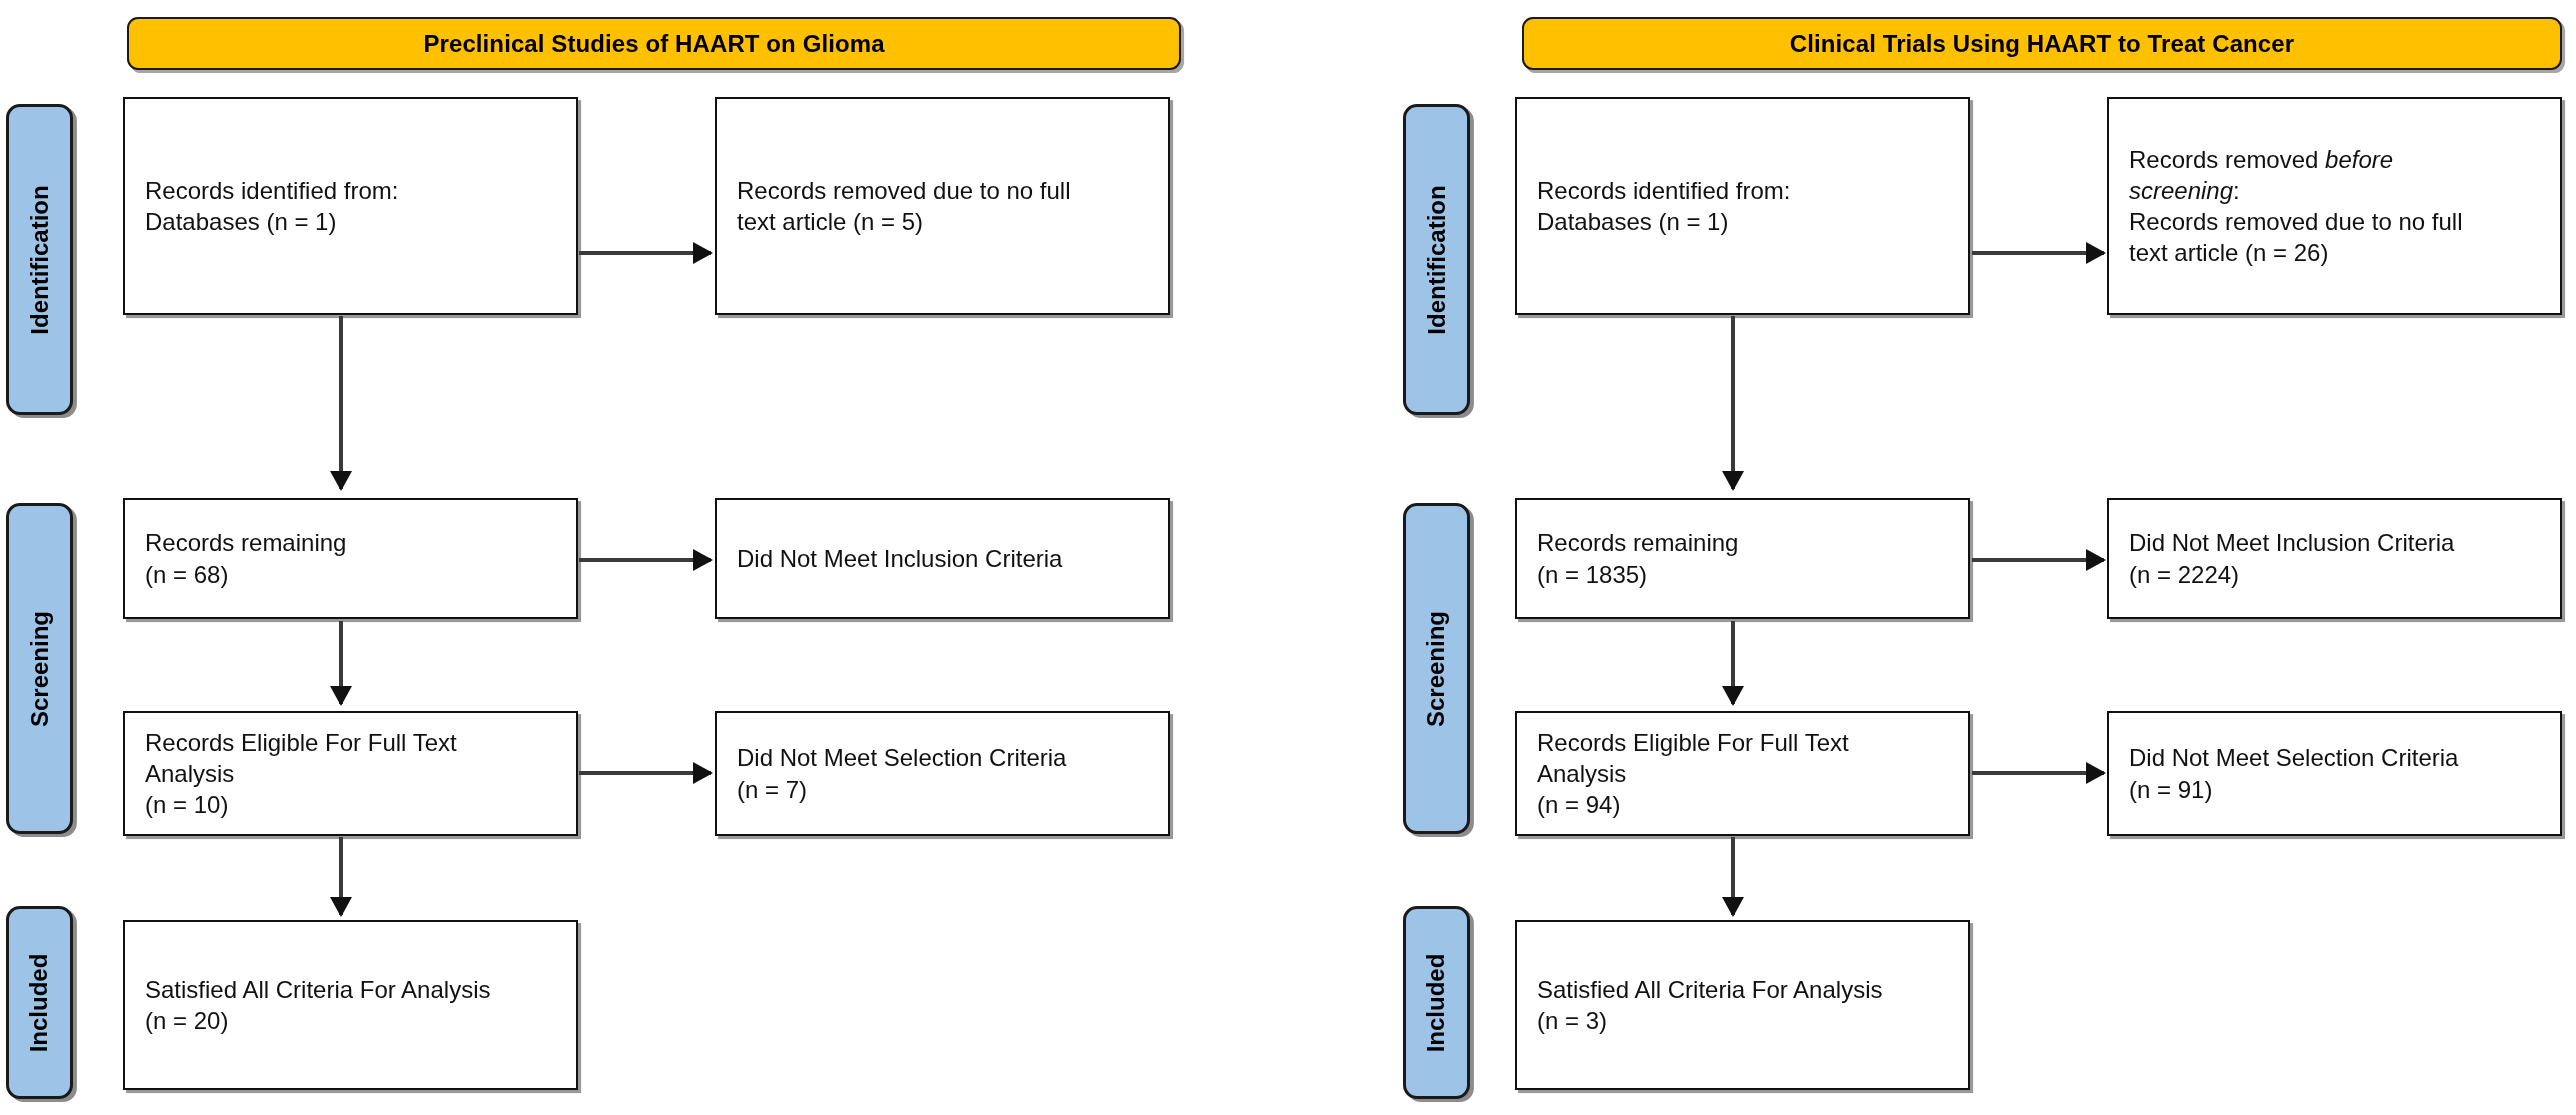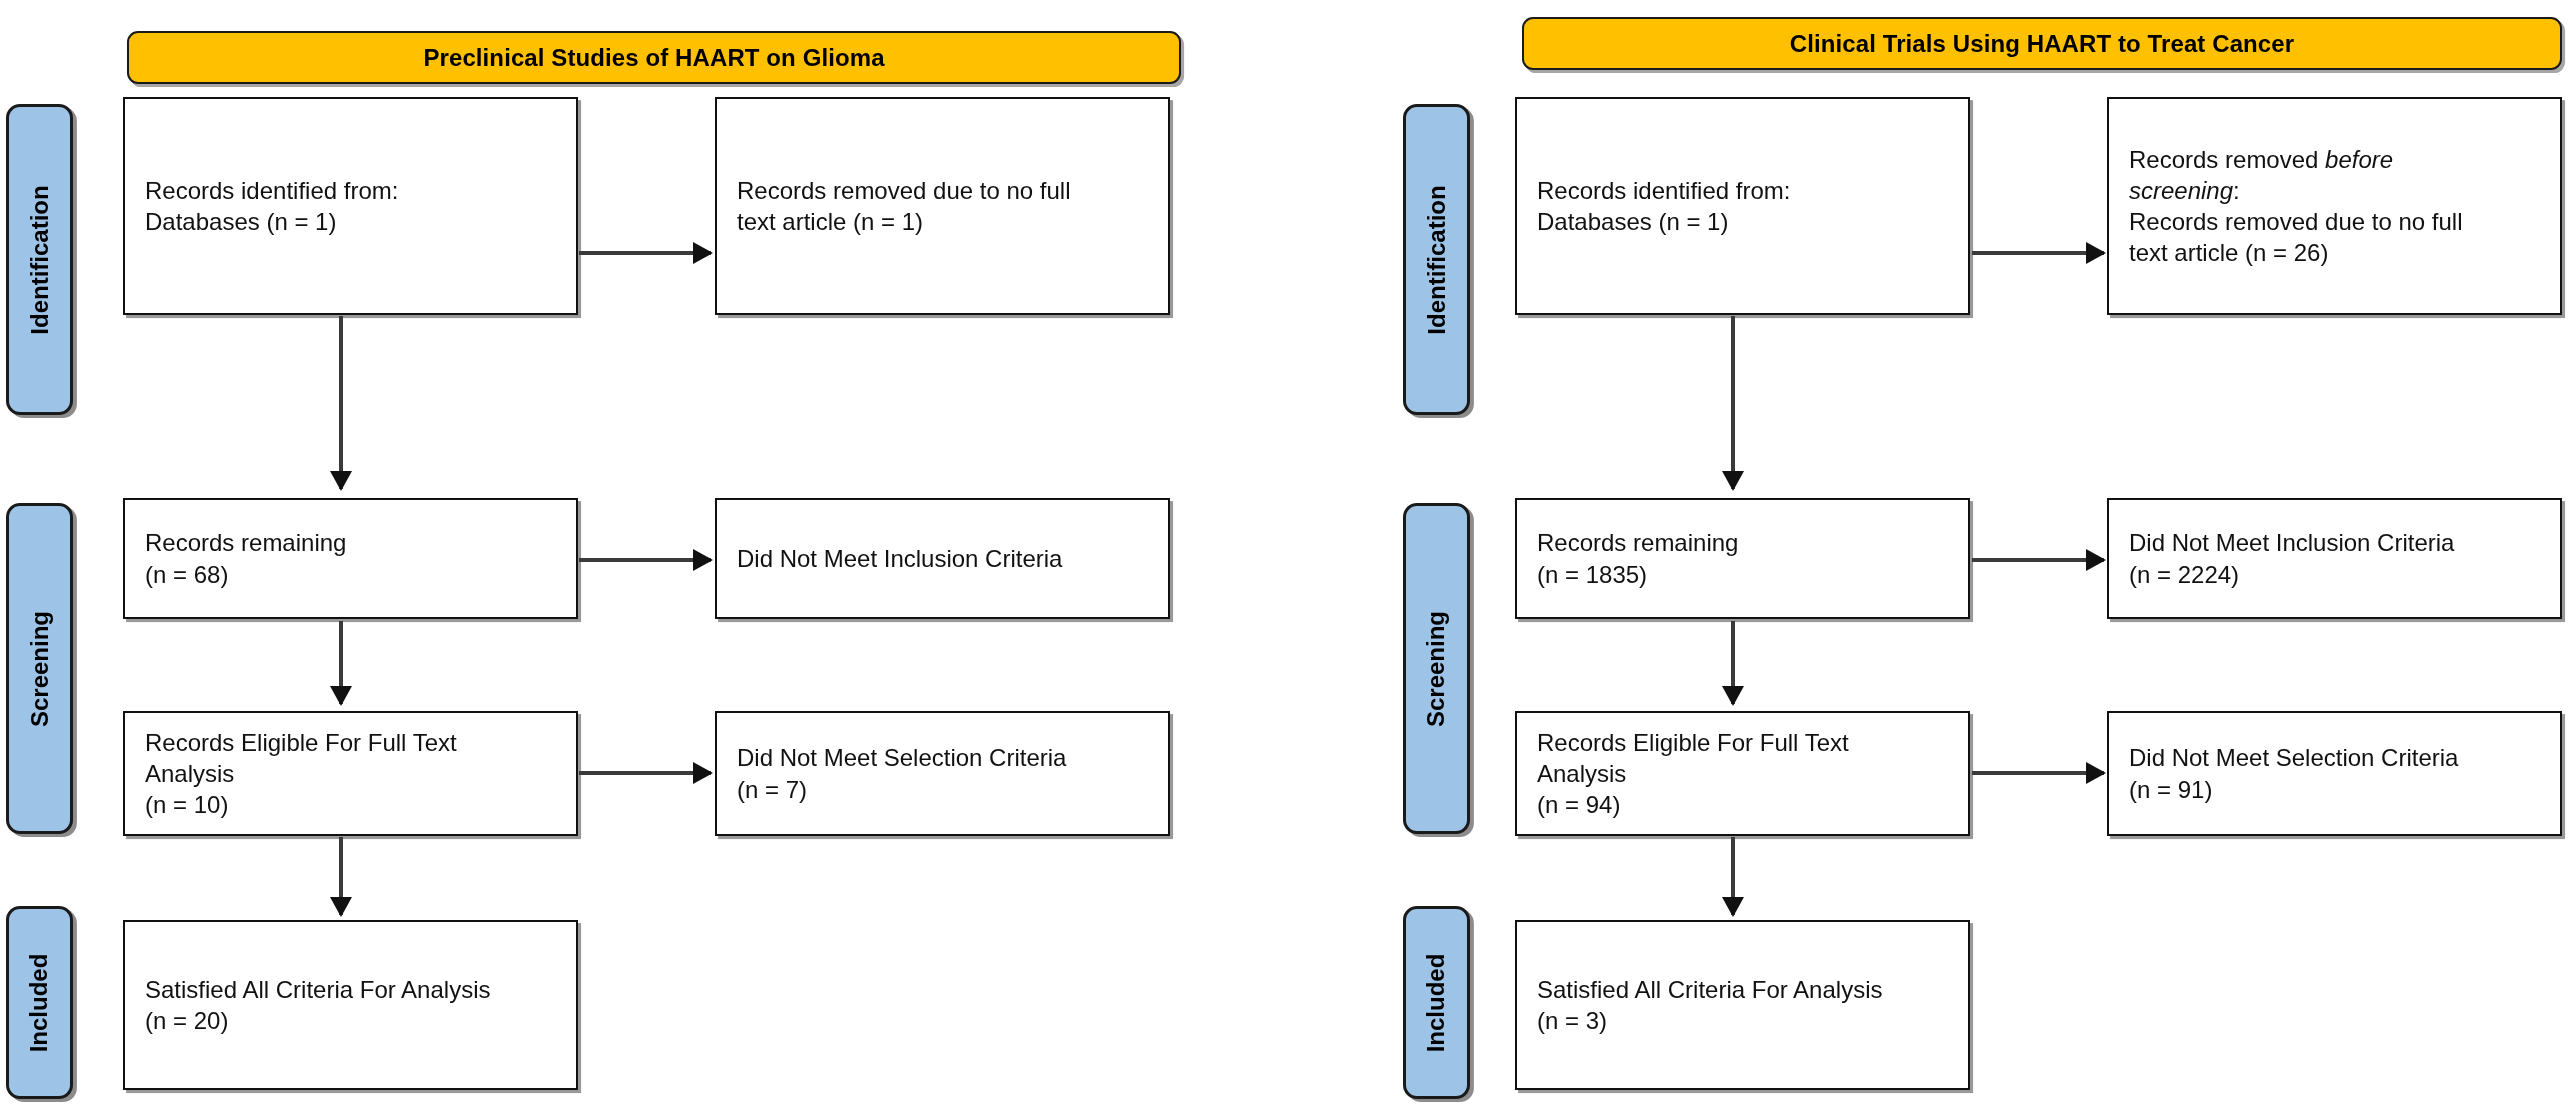--- a/index.html
+++ b/index.html
@@ -45,21 +45,21 @@
   }
   .banner-text {
     font-size: 24px;
     font-weight: bold;
     letter-spacing: 0.1px;
     color: #000;
     text-align: center;
     line-height: 1;
     white-space: nowrap;
   }
-  .panel-left  .banner { left: 127px; top: 17px; width: 1054px; margin-top: 14px; }
+  .panel-left  .banner { left: 127px; top: 17px; width: 1054px; }
   .panel-right .banner { left: 234px; top: 17px; width: 1040px; }
 
   
   .stage {
     position: absolute;
     background: #9DC3E6;
     border: 3.1px solid #1a1a1a;
     border-radius: 14px;
     box-shadow: 3.9px 3.1px 0 rgba(0,0,0,0.45);
     box-sizing: border-box;
@@ -156,21 +156,21 @@
         <div>Records identified from:</div>
         <div>Databases (n = 1)</div>
       </div>
     </div>
 
     <div class="arrow-h" style="left:579px; top:251px; width:132px;"></div>
 
     <div class="box" style="left:715px; top:97px; width:455px; height:218px;">
       <div class="box-text">
         <div>Records removed due to no full</div>
-        <div>text article (n = 1)</div>
+        <div>text article (n = 5)</div>
       </div>
     </div>
 
     <div class="arrow-v" style="left:339px; top:316px; height:173px;"></div>
 
     <div class="box" style="left:123px; top:498px; width:455px; height:121px;">
       <div class="box-text">
         <div>Records remaining</div>
         <div>(n = 68)</div>
       </div>

